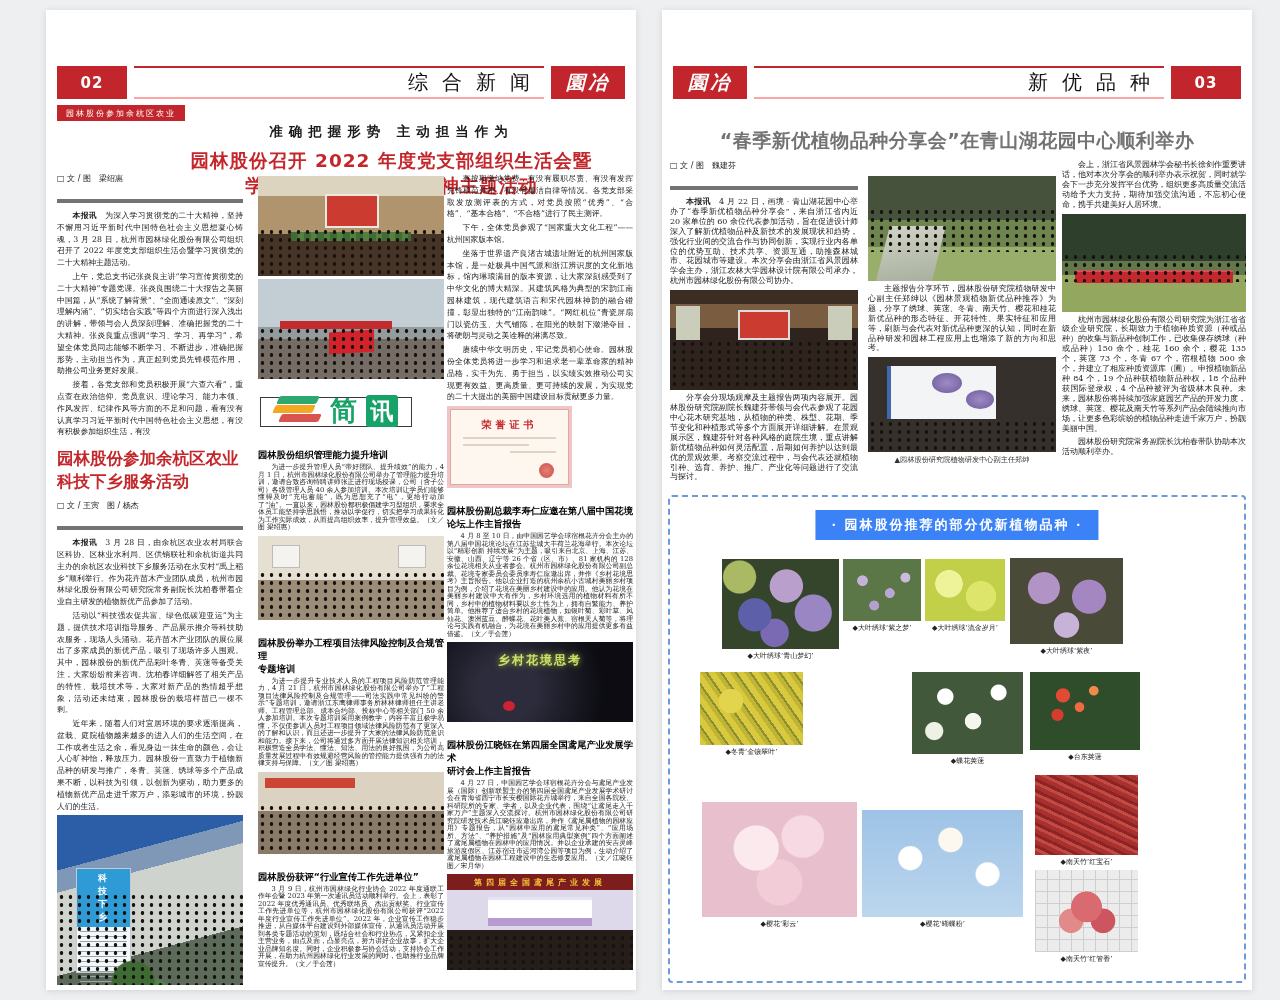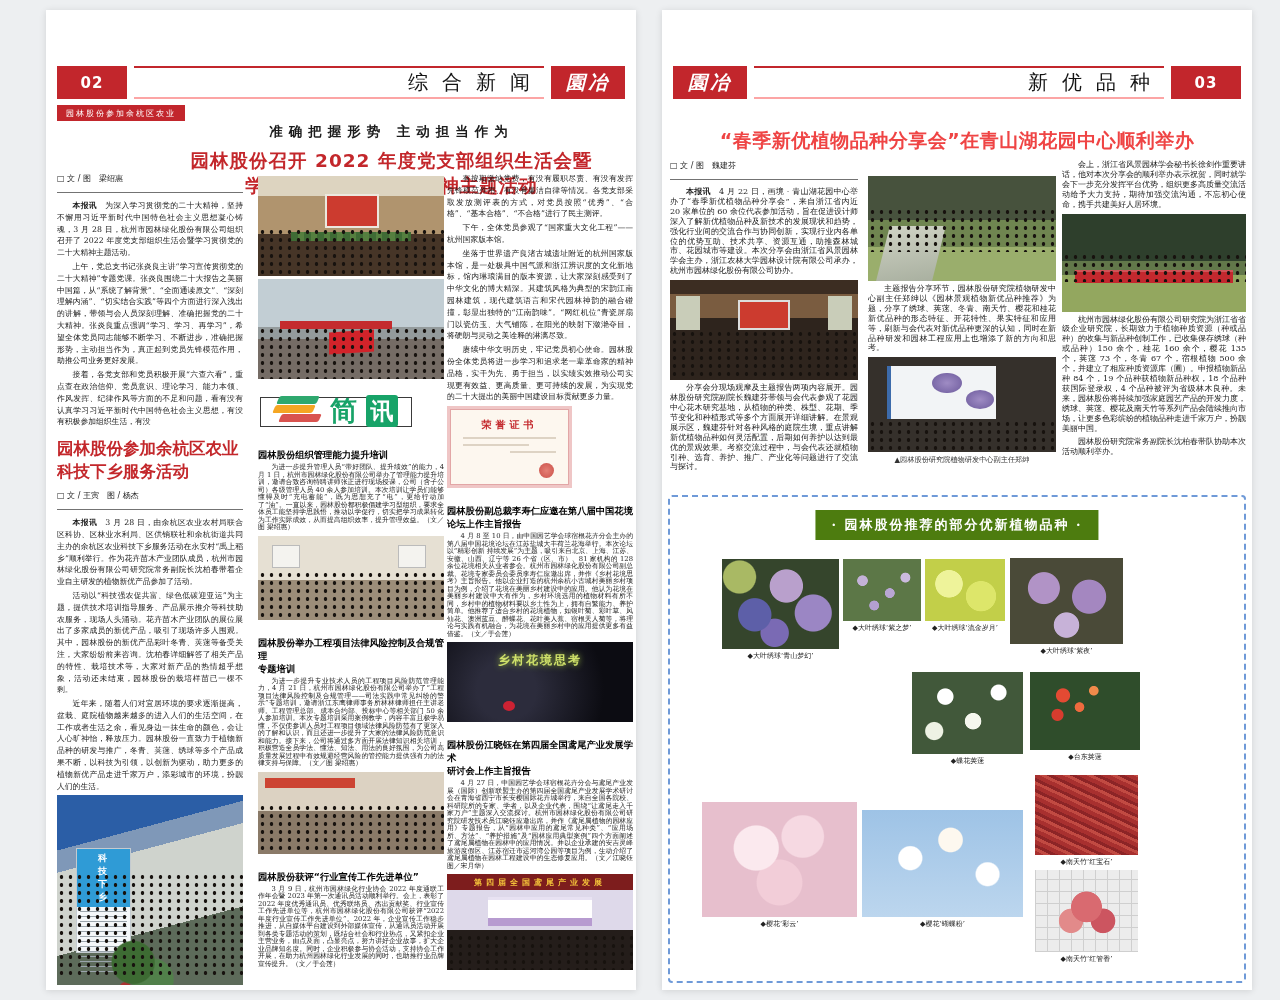--- a/index.html
+++ b/index.html
@@ -14,24 +14,24 @@
 .pnum{width:70px;font-size:15px;font-weight:bold;letter-spacing:1px}
 .pmast{width:74px;font-family:"DejaVu Serif","Liberation Serif",serif;font-style:italic;font-weight:bold;font-size:19px;letter-spacing:3px}
 .ptitle-box{flex:1;margin:0 7px;border-top:2px solid #c2262c;border-bottom:2px solid #fca5a5;display:flex;align-items:center;justify-content:flex-end;position:relative}
 .ptitle-box:before{content:"";position:absolute;left:0;right:0;top:2px;border-top:1px solid #fff}
 .ptitle{font-family:"DejaVu Serif","Liberation Serif",serif;font-size:20px;letter-spacing:14px;color:#141414;padding-left:14px}
 .tagline{position:absolute;top:95px;left:11px;background:#c2262c;color:#fff;font-size:8px;letter-spacing:2px;padding:3px 9px 2px}
 
 .lead-head{position:absolute;left:115px;right:14px;top:113px;text-align:center}
 .kicker{font-size:13.5px;font-weight:bold;letter-spacing:6px;color:#1c1c1c;margin-bottom:7px}
 .lead-red{font-size:18.5px;font-weight:bold;color:#c3272b;letter-spacing:1px;line-height:25px}
-.rhead{position:absolute;top:118px;left:8px;right:8px;text-align:center;font-size:19px;font-weight:bold;color:#ef4444;letter-spacing:.5px}
+.rhead{position:absolute;top:118px;left:8px;right:8px;text-align:center;font-size:19px;font-weight:bold;color:#737373;letter-spacing:.5px}
 
 .col{position:absolute;overflow:hidden}
-.byline{font-size:8px;color:#222;border-bottom:1px solid #737373;padding-bottom:8px;margin-bottom:7px}
+.byline{font-size:8px;color:#222;border-bottom:4px solid #737373;padding-bottom:15px;margin-bottom:7px}
 .body{font-size:7.8px;line-height:11.8px;color:#1a1a1a;text-align:justify;text-indent:2em;margin-bottom:2px;font-family:"DejaVu Serif","Liberation Serif",serif}
 .body b{font-family:"DejaVu Sans",sans-serif}
 .bodyr{font-size:8px;line-height:9.9px;color:#1a1a1a;text-align:justify;text-indent:2em;margin-bottom:4px;font-family:"DejaVu Serif","Liberation Serif",serif}
 .bodys{font-size:6.8px;line-height:7.5px;color:#222;text-align:justify;text-indent:2em;margin-bottom:4px;font-family:"DejaVu Serif","Liberation Serif",serif}
 .a2h{font-size:16.5px;font-weight:bold;color:#c3272b;line-height:23px;margin:9px 0 7px}
 .bt{font-size:9.3px;font-weight:bold;color:#000;line-height:13px;margin:16px 0 3px;text-align:left}
 .cap{font-size:7.2px;color:#333;text-align:center;line-height:10px;margin-top:3px}
 
 .photo{position:relative;overflow:hidden;margin:3px 0;background:#888}
 .crowd{position:absolute;left:0;right:0;background-image:radial-gradient(circle,#17120e 1.6px,transparent 2.1px);background-size:9px 8px}
@@ -76,21 +76,21 @@
 .jx{position:relative;height:40px;margin:13px 0 2px}
 .jx .frame{position:absolute;left:2px;top:5px;width:152px;height:30px;border:1.5px solid #3a3a3a}
 .jx .bk{position:absolute;width:40px;height:8px;border-radius:2px;transform:skewX(-24deg)}
 .jx .bk1{left:20px;top:4px;background:#2ea86e}
 .jx .bk2{left:16px;top:13px;background:#f5a623}
 .jx .bk3{left:22px;top:22px;background:#d9534f}
 .jx .jian{position:absolute;left:72px;top:1px;font-size:27px;font-weight:bold;color:#17a368;font-family:"DejaVu Serif",serif}
 .jx .xun{position:absolute;left:108px;top:3px;width:32px;height:32px;background:#17a368;color:#fff;font-size:23px;font-weight:bold;display:flex;align-items:center;justify-content:center;border-radius:3px;font-family:"DejaVu Serif",serif}
 
 .pbox{position:absolute;left:6px;top:485px;width:578px;height:488px;border:2px dashed #6f9ad8;border-radius:4px}
-.pbanner{position:absolute;left:50%;transform:translateX(-50%);top:13px;background:#4d7c0f;color:#fff;font-size:13px;letter-spacing:2px;padding:6px 16px;font-weight:bold;font-family:"DejaVu Serif",serif}
+.pbanner{position:absolute;left:50%;transform:translateX(-50%);top:13px;background:#3b82f6;color:#fff;font-size:13px;letter-spacing:2px;padding:6px 16px;font-weight:bold;font-family:"DejaVu Serif",serif}
 .plant{position:absolute;text-align:center}
 .pimg{width:100%}
 .pcap{font-size:7px;color:#222;margin-top:3px;line-height:9px}
 .pl1{background:radial-gradient(circle at 28% 62%,#5d5fa8 0 16%,transparent 17%),radial-gradient(circle at 55% 30%,#b9a0cc 0 18%,transparent 19%),radial-gradient(circle at 78% 60%,#9b86c4 0 17%,transparent 18%),radial-gradient(circle at 15% 20%,#a9b964 0 13%,transparent 14%),radial-gradient(circle at 45% 82%,#7a6ab4 0 14%,transparent 15%),#35452c}
 .pl2{background:radial-gradient(circle at 25% 35%,#c4b2d8 0 7%,transparent 8%),radial-gradient(circle at 60% 55%,#b9a6d4 0 8%,transparent 9%),radial-gradient(circle at 80% 30%,#cbbade 0 6%,transparent 7%),radial-gradient(circle at 40% 75%,#b3a0d0 0 7%,transparent 8%),#5c7747}
 .pl3{background:radial-gradient(circle at 30% 40%,#eef39a 0 20%,transparent 21%),radial-gradient(circle at 70% 60%,#dde66a 0 22%,transparent 23%),#c2cf49}
 .pl4{background:radial-gradient(circle at 30% 35%,#b193c6 0 16%,transparent 17%),radial-gradient(circle at 70% 45%,#a487c0 0 18%,transparent 19%),radial-gradient(circle at 50% 78%,#c7b2d8 0 14%,transparent 15%),#4a4a38}
 .pl5{background:radial-gradient(circle at 30% 40%,#e3d44e 0 14%,transparent 15%),repeating-linear-gradient(55deg,#d8c93f 0 6px,#bfb532 6px 10px,#8a8f35 10px 12px)}
 .pl6{background:repeating-linear-gradient(115deg,#e8db52 0 5px,#d4c83e 5px 9px,#aaa838 9px 11px)}
 .pl7{background:radial-gradient(circle at 30% 30%,#fff 0 8%,transparent 9%),radial-gradient(circle at 55% 60%,#f5f7ee 0 10%,transparent 11%),radial-gradient(circle at 78% 25%,#fff 0 7%,transparent 8%),radial-gradient(circle at 20% 72%,#eef2e4 0 8%,transparent 9%),#41583a}
@@ -277,20 +277,24 @@
     </div>
     <div class="plant" style="left:255px;top:62px;width:80px">
       <div class="pimg pl3" style="height:62px"></div>
       <div class="pcap">◆大叶绣球‘流金岁月’</div>
     </div>
     <div class="plant" style="left:340px;top:61px;width:113px">
       <div class="pimg pl4" style="height:86px"></div>
       <div class="pcap">◆大叶绣球‘紫夜’</div>
     </div>
 
+    <div class="plant" style="left:30px;top:175px;width:103px">
+      <div class="pimg pl5" style="height:73px"></div>
+      <div class="pcap">◆冬青‘金镶翠叶’</div>
+    </div>
     <div class="plant" style="left:242px;top:175px;width:111px">
       <div class="pimg pl7" style="height:82px"></div>
       <div class="pcap">◆蝶花荚蒾</div>
     </div>
     <div class="plant" style="left:360px;top:175px;width:110px">
       <div class="pimg pl8" style="height:78px"></div>
       <div class="pcap">◆台东荚蒾</div>
     </div>
 
     <div class="plant" style="left:365px;top:278px;width:103px">

